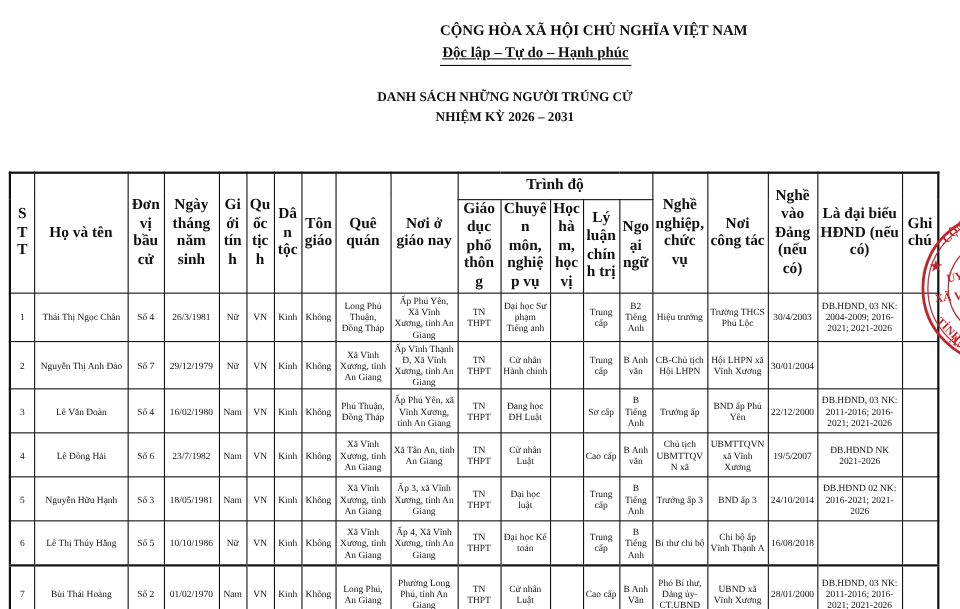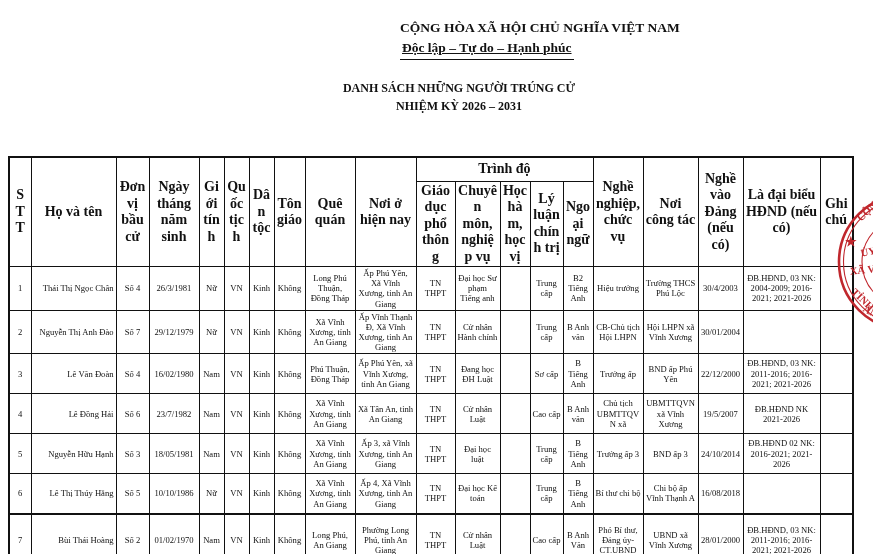--- a/index.html
+++ b/index.html
@@ -25,21 +25,21 @@
   table.main{position:absolute;top:156px;left:8px;width:844px;border-collapse:collapse;
     table-layout:fixed;border:2px solid #111;}
   th,td{border:1px solid #111;padding:1px 2px;vertical-align:middle;text-align:center;
     font-size:8.6px;line-height:1.18;overflow:hidden;word-wrap:break-word;}
   th{font-weight:bold;font-size:14px;}
   thead tr.h1{height:24px;}
   thead tr.h2{height:44px;}
   tbody tr{height:40px;}
   tbody tr:last-child{height:53px;}
   tbody tr:nth-child(6) td{border-bottom-width:2px;}
-  td.name-cell{text-align:right;padding-left:3px;}
+  td.name-cell{text-align:center;padding-left:3px;}
   th.pre{white-space:pre-line;}
 
   
   .seal{position:absolute;top:184px;left:817px;width:170px;height:170px;pointer-events:none;}
   .seal text{font-family:"Liberation Serif","DejaVu Serif",serif;font-weight:bold;}
 </style>
 </head>
 <body>
 
 <div class="page">
@@ -83,21 +83,21 @@
         <th rowspan="2" class="pre">S
 TT</th>
         <th rowspan="2">Họ và tên</th>
         <th rowspan="2">Đơn vị bầu cử</th>
         <th rowspan="2">Ngày tháng năm sinh</th>
         <th rowspan="2">Giới tính</th>
         <th rowspan="2">Quốc tịch</th>
         <th rowspan="2">Dân tộc</th>
         <th rowspan="2">Tôn giáo</th>
         <th rowspan="2">Quê quán</th>
-        <th rowspan="2">Nơi ở hiện nay</th>
+        <th rowspan="2">Nơi ở giáo nay</th>
         <th colspan="5">Trình độ</th>
         <th rowspan="2">Nghề nghiệp, chức vụ</th>
         <th rowspan="2">Nơi công tác</th>
         <th rowspan="2">Nghề vào Đảng (nếu có)</th>
         <th rowspan="2">Là đại biểu HĐND (nếu có)</th>
         <th rowspan="2">Ghi chú</th>
       </tr>
       <tr class="h2">
         <th>Giáo dục phổ thông</th>
         <th>Chuyên môn, nghiệp vụ</th>

